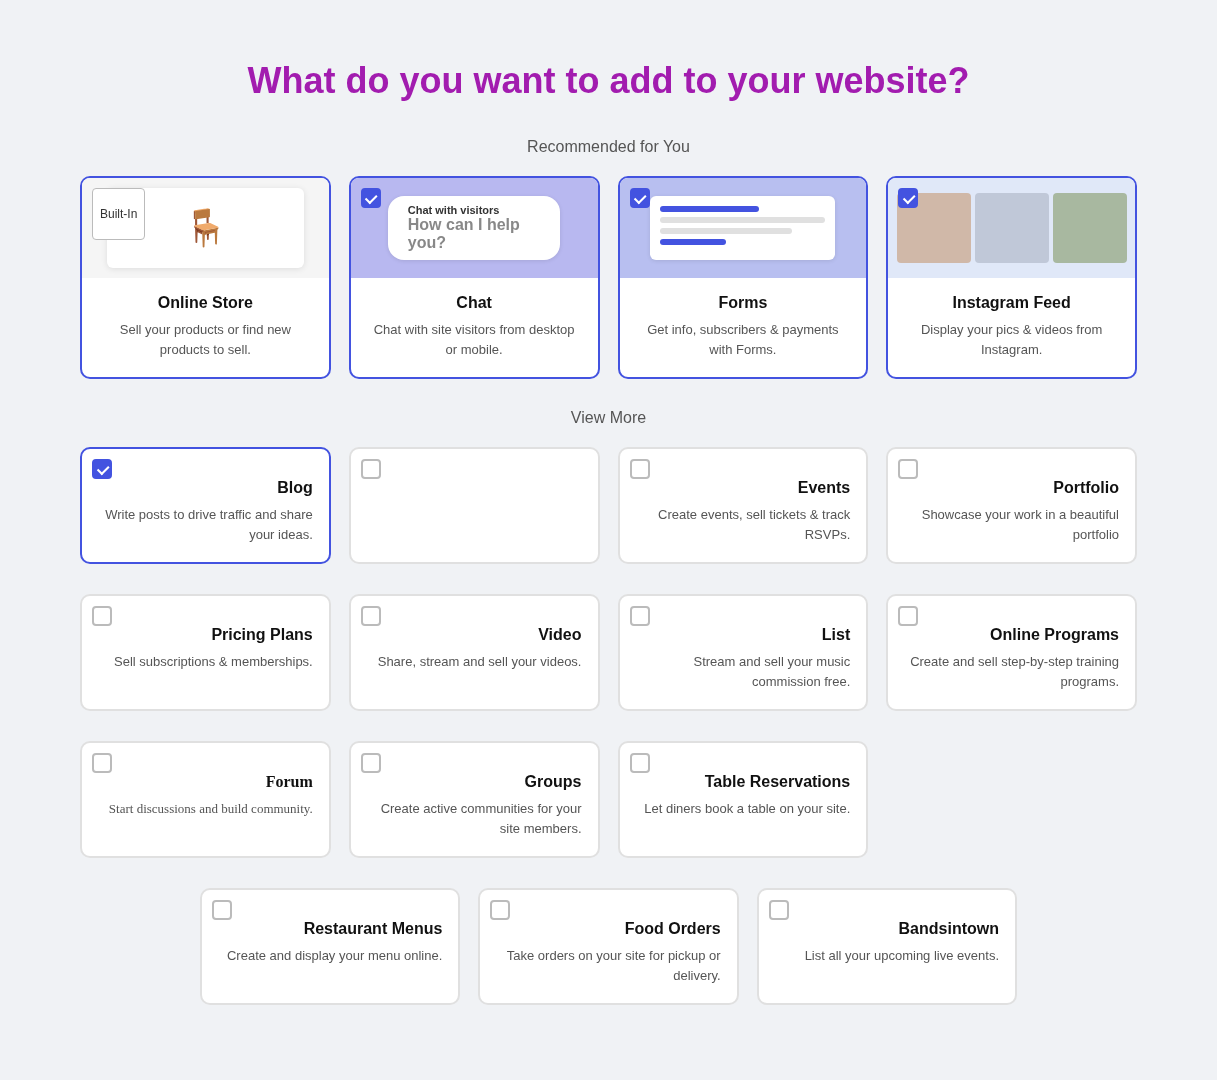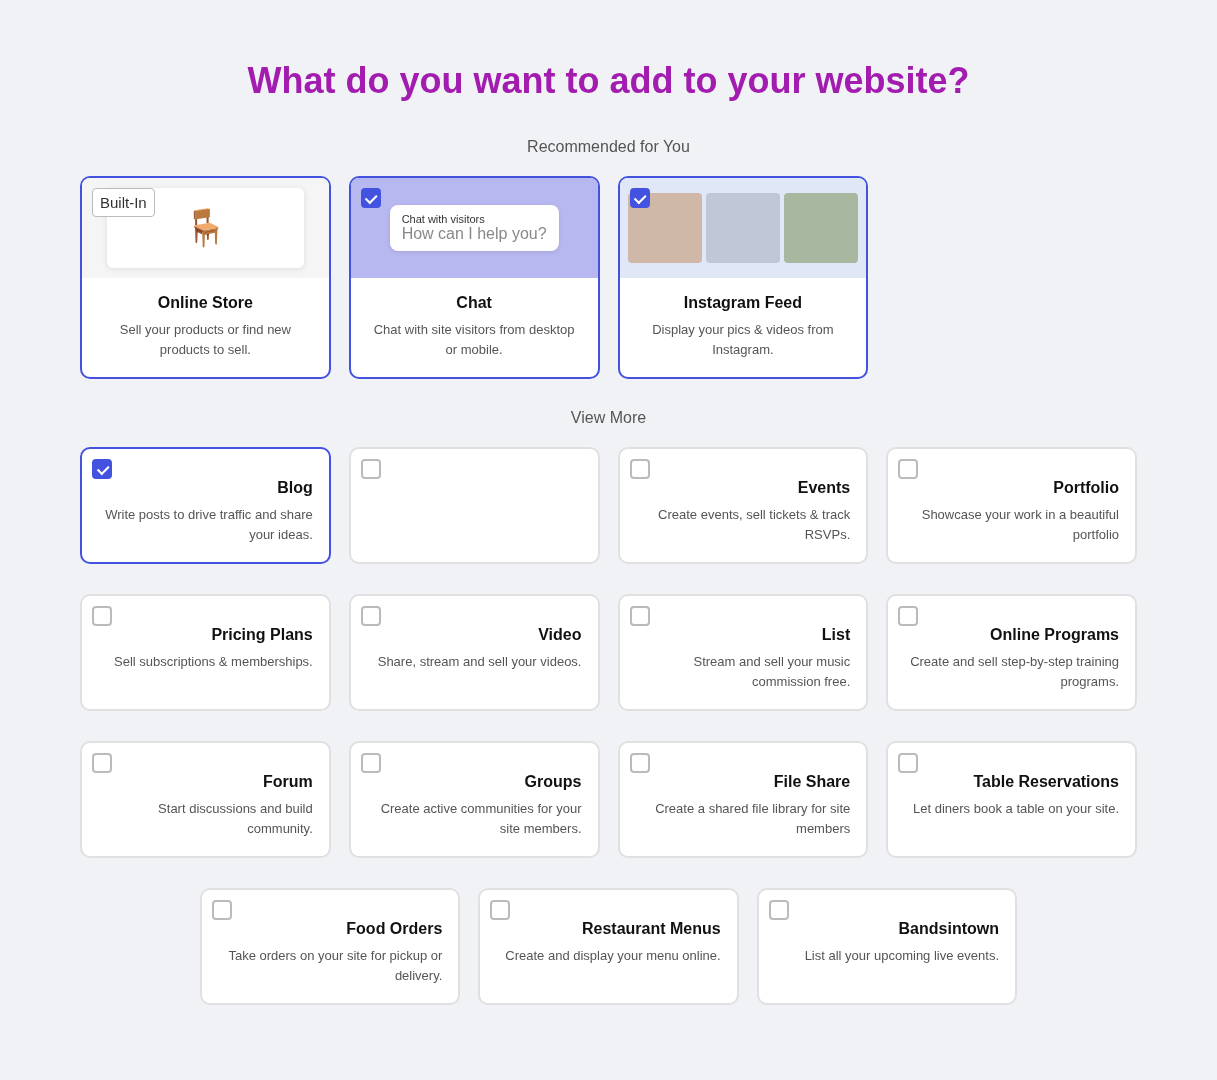--- a/index.html
+++ b/index.html
@@ -97,23 +97,23 @@
       border-left: none;
       transform: rotate(45deg) translateY(-1px);
     }
     .built-in-badge {
       position: absolute;
       top: 10px;
       left: 10px;
       background: #fff;
       border: 1.5px solid #bbb;
       border-radius: 4px;
-      font-size: 15px;
+      font-size: 12px;
       color: #333;
-      padding: 5px 7px;
+      padding: 18px 7px;
       z-index: 10;
       font-weight: 500;
     }
     .no-image-card .card-body {
       padding-top: 20px;
       text-align: right;
     }
     
     .mock-store {
       background: #f5f5f5;
@@ -140,26 +140,27 @@
     .mock-chat {
       background: #b8b8f0;
       width: 100%;
       height: 100%;
       display: flex;
       align-items: center;
       justify-content: center;
     }
     .chat-bubble {
       background: #fff;
-      border-radius: 8px;
-      padding: 8px 12px;
+      border-radius: 16px;
+      padding: 8px 20px;
       font-size: 11px;
       color: #333;
       box-shadow: 0 1px 4px rgba(0,0,0,0.1);
       max-width: 70%;
+      font-weight: bold;
     }
     .mock-forms {
       background: #b8bff0;
       width: 100%;
       height: 100%;
       display: flex;
       align-items: center;
       justify-content: center;
     }
     .forms-inner {
@@ -230,20 +231,37 @@
         </div>
       </div>
       <div class="checkbox checked"></div>
     </div>
     <div class="card-body">
       <div class="card-title">Chat</div>
       <div class="card-desc">Chat with site visitors from desktop or mobile.</div>
     </div>
   </div>
 
+  <div class="card selected">
+    <div class="card-image">
+      <div class="mock-forms">
+        <div class="forms-inner">
+          <div class="form-line blue"></div>
+          <div class="form-line" style="width:100%"></div>
+          <div class="form-line" style="width:80%"></div>
+          <div class="form-line blue" style="width:40%"></div>
+        </div>
+      </div>
+      <div class="checkbox checked"></div>
+    </div>
+    <div class="card-body">
+      <div class="card-title">Forms</div>
+      <div class="card-desc">Get info, subscribers &amp; payments with Forms.</div>
+    </div>
+  </div>
 
   <div class="card selected">
     <div class="card-image">
       <div class="mock-instagram">
         <div class="insta-img"></div>
         <div class="insta-img"></div>
         <div class="insta-img"></div>
       </div>
       <div class="checkbox checked"></div>
     </div>
@@ -321,75 +339,68 @@
       <div class="card-body">
         <div class="card-title">Online Programs</div>
         <div class="card-desc">Create and sell step-by-step training programs.</div>
       </div>
     </div>
 
   </div>
 
   <div class="cards-grid">
 
-    <div class="card no-image-card" style="padding-top:10px;">
+    <div class="card no-image-card" style="padding-top:10px;font-family:Liberation Serif, serif;">
       <div class="checkbox" style="position:absolute;top:10px;left:10px;"></div>
       <div class="card-body">
         <div class="card-title">Forum</div>
         <div class="card-desc">Start discussions and build community.</div>
       </div>
     </div>
 
     <div class="card no-image-card" style="padding-top:10px;">
       <div class="checkbox" style="position:absolute;top:10px;left:10px;"></div>
       <div class="card-body">
         <div class="card-title">Groups</div>
         <div class="card-desc">Create active communities for your site members.</div>
       </div>
     </div>
 
-    <div class="card no-image-card" style="padding-top:10px;">
-      <div class="checkbox" style="position:absolute;top:10px;left:10px;"></div>
-      <div class="card-body">
-        <div class="card-title">File Share</div>
-        <div class="card-desc">Create a shared file library for site members</div>
-      </div>
-    </div>
 
     <div class="card no-image-card" style="padding-top:10px;">
       <div class="checkbox" style="position:absolute;top:10px;left:10px;"></div>
       <div class="card-body">
         <div class="card-title">Table Reservations</div>
         <div class="card-desc">Let diners book a table on your site.</div>
       </div>
     </div>
 
   </div>
 
   <div class="cards-grid-3">
 
     <div class="card no-image-card" style="padding-top:10px;">
       <div class="checkbox" style="position:absolute;top:10px;left:10px;"></div>
       <div class="card-body">
+        <div class="card-title">Restaurant Menus</div>
+        <div class="card-desc">Create and display your menu online.</div>
+      </div>
+    </div>
+
+    <div class="card no-image-card" style="padding-top:10px;">
+      <div class="checkbox" style="position:absolute;top:10px;left:10px;"></div>
+      <div class="card-body">
         <div class="card-title">Food Orders</div>
         <div class="card-desc">Take orders on your site for pickup or delivery.</div>
       </div>
     </div>
 
     <div class="card no-image-card" style="padding-top:10px;">
       <div class="checkbox" style="position:absolute;top:10px;left:10px;"></div>
       <div class="card-body">
-        <div class="card-title">Restaurant Menus</div>
-        <div class="card-desc">Create and display your menu online.</div>
-      </div>
-    </div>
-
-    <div class="card no-image-card" style="padding-top:10px;">
-      <div class="checkbox" style="position:absolute;top:10px;left:10px;"></div>
-      <div class="card-body">
         <div class="card-title">Bandsintown</div>
         <div class="card-desc">List all your upcoming live events.</div>
       </div>
     </div>
 
   </div>
 
 </div>
 
 </body></html>

